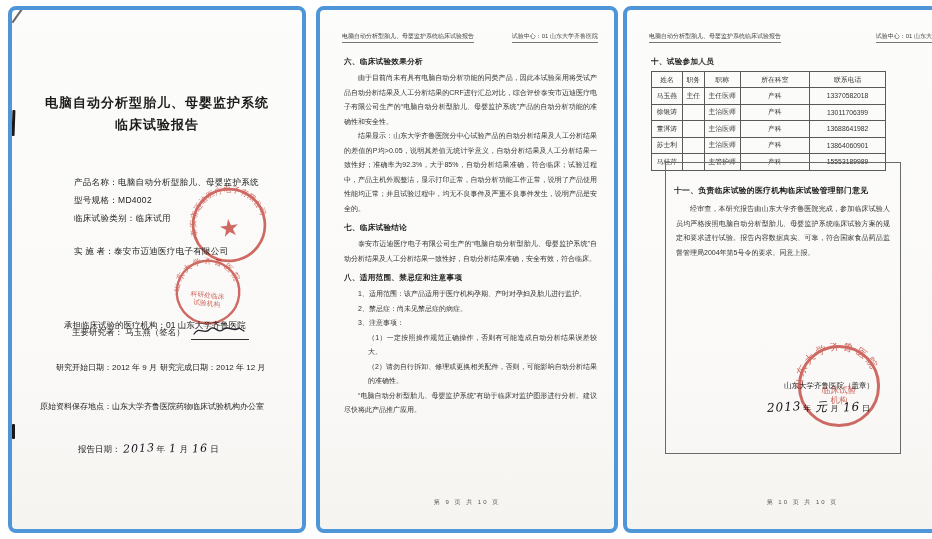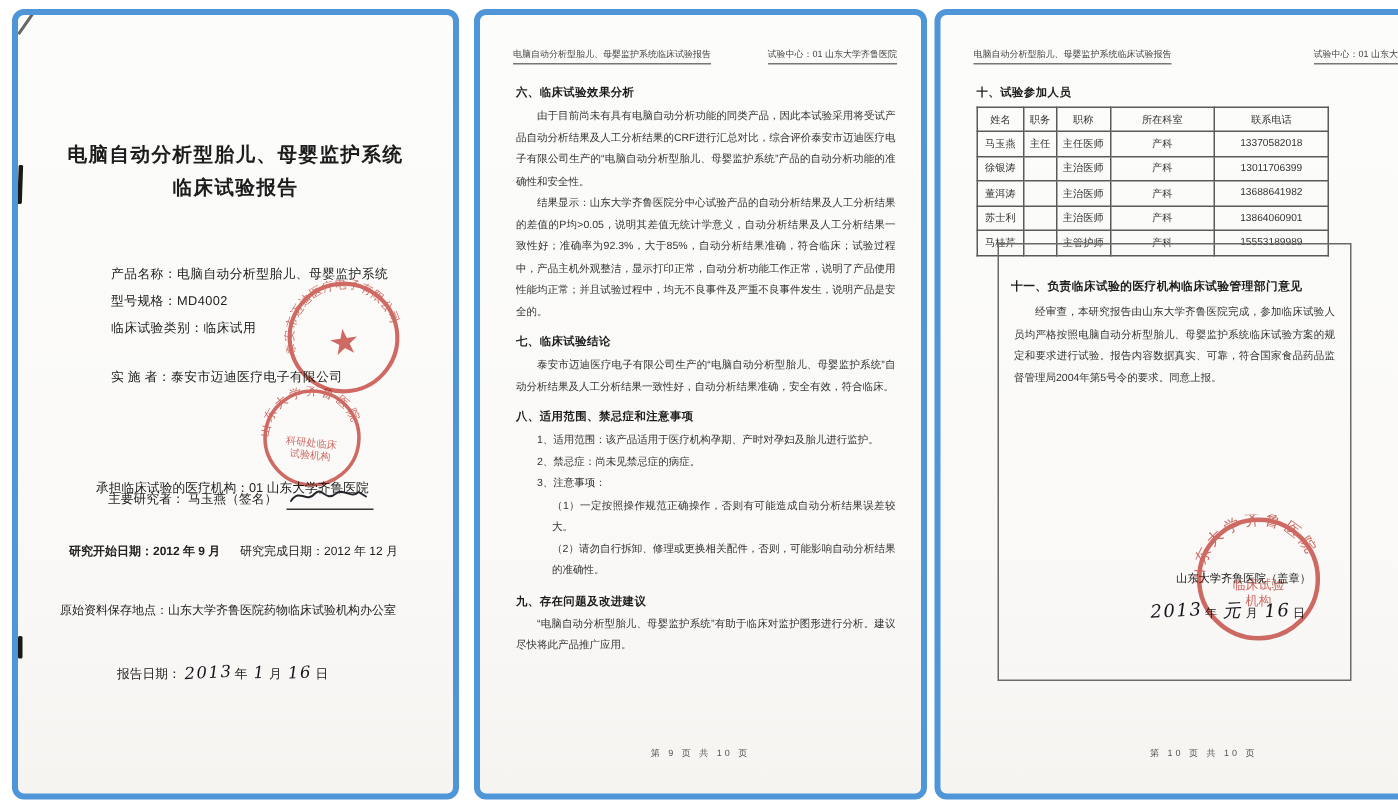--- a/index.html
+++ b/index.html
@@ -38,21 +38,21 @@
 
   
   .p1-line { position:absolute; white-space:nowrap; color:#222; }
   .p1-title { left:0; right:0; text-align:center; font-weight:bold; font-size:13px; letter-spacing:1px; color:#1c1c1c; }
   .t1 { top:84px; } .t2 { top:106px; }
   .f-row { font-size:8.5px; left:62px; letter-spacing:.3px; }
   .f0 { top:167px; } .f1 { top:185px;text-align:center; } .f2 { top:203px; } .f3 { top:236px;font-family:Liberation Serif, serif; }
   .inst { top:276px; left:52px; font-size:8.5px;margin-top:34px; }
   .res  { top:314px; left:60px; font-size:8.5px; }
   .sig-wrap { display:inline-block; width:58px; border-bottom:1px solid #333; margin-left:6px; vertical-align:-2px; }
-  .d-start { top:352px; left:34px; font-size:8px;font-weight:bold; }
+  .d-start { top:352px; left:44px; font-size:8px; }
   .d-end   { top:352px; left:148px; font-size:8px; }
   .arch { top:391px; left:28px; font-size:8px; }
   .rep-date { top:432px; left:66px; font-size:8.5px; }
   .hand {
     font-family:"DejaVu Serif","Liberation Serif",serif;
     font-style:italic; font-size:11px; color:#15151d;
     display:inline-block; transform:rotate(-3deg); letter-spacing:1px;
     padding:0 2px;
   }
 
@@ -169,21 +169,20 @@
     <p class="para">由于目前尚未有具有电脑自动分析功能的同类产品，因此本试验采用将受试产品自动分析结果及人工分析结果的CRF进行汇总对比，综合评价泰安市迈迪医疗电子有限公司生产的“电脑自动分析型胎儿、母婴监护系统”产品的自动分析功能的准确性和安全性。</p>
     <p class="para">结果显示：山东大学齐鲁医院分中心试验产品的自动分析结果及人工分析结果的差值的P均&gt;0.05，说明其差值无统计学意义，自动分析结果及人工分析结果一致性好；准确率为92.3%，大于85%，自动分析结果准确，符合临床；试验过程中，产品主机外观整洁，显示打印正常，自动分析功能工作正常，说明了产品使用性能均正常；并且试验过程中，均无不良事件及严重不良事件发生，说明产品是安全的。</p>
     <div class="sec-title">七、临床试验结论</div>
     <p class="para">泰安市迈迪医疗电子有限公司生产的“电脑自动分析型胎儿、母婴监护系统”自动分析结果及人工分析结果一致性好，自动分析结果准确，安全有效，符合临床。</p>
     <div class="sec-title">八、适用范围、禁忌症和注意事项</div>
     <p class="item ind1">1、适用范围：该产品适用于医疗机构孕期、产时对孕妇及胎儿进行监护。</p>
     <p class="item ind1">2、禁忌症：尚未见禁忌症的病症。</p>
     <p class="item ind1">3、注意事项：</p>
     <p class="item ind2">（1）一定按照操作规范正确操作，否则有可能造成自动分析结果误差较大。</p>
     <p class="item ind2">（2）请勿自行拆卸、修理或更换相关配件，否则，可能影响自动分析结果的准确性。</p>
-    <div class="sec-title">九、存在问题及改进建议</div>
     <p class="para">“电脑自动分析型胎儿、母婴监护系统”有助于临床对监护图形进行分析。建议尽快将此产品推广应用。</p>
   </div>
   <div class="page-footer">第 9 页 共 10 页</div>
 </div>
 
 <div class="page-card card3">
   <div class="doc-header">
     <span>电脑自动分析型胎儿、母婴监护系统临床试验报告</span>
     <span>试验中心：01 山东大学齐鲁医院</span>
   </div>

